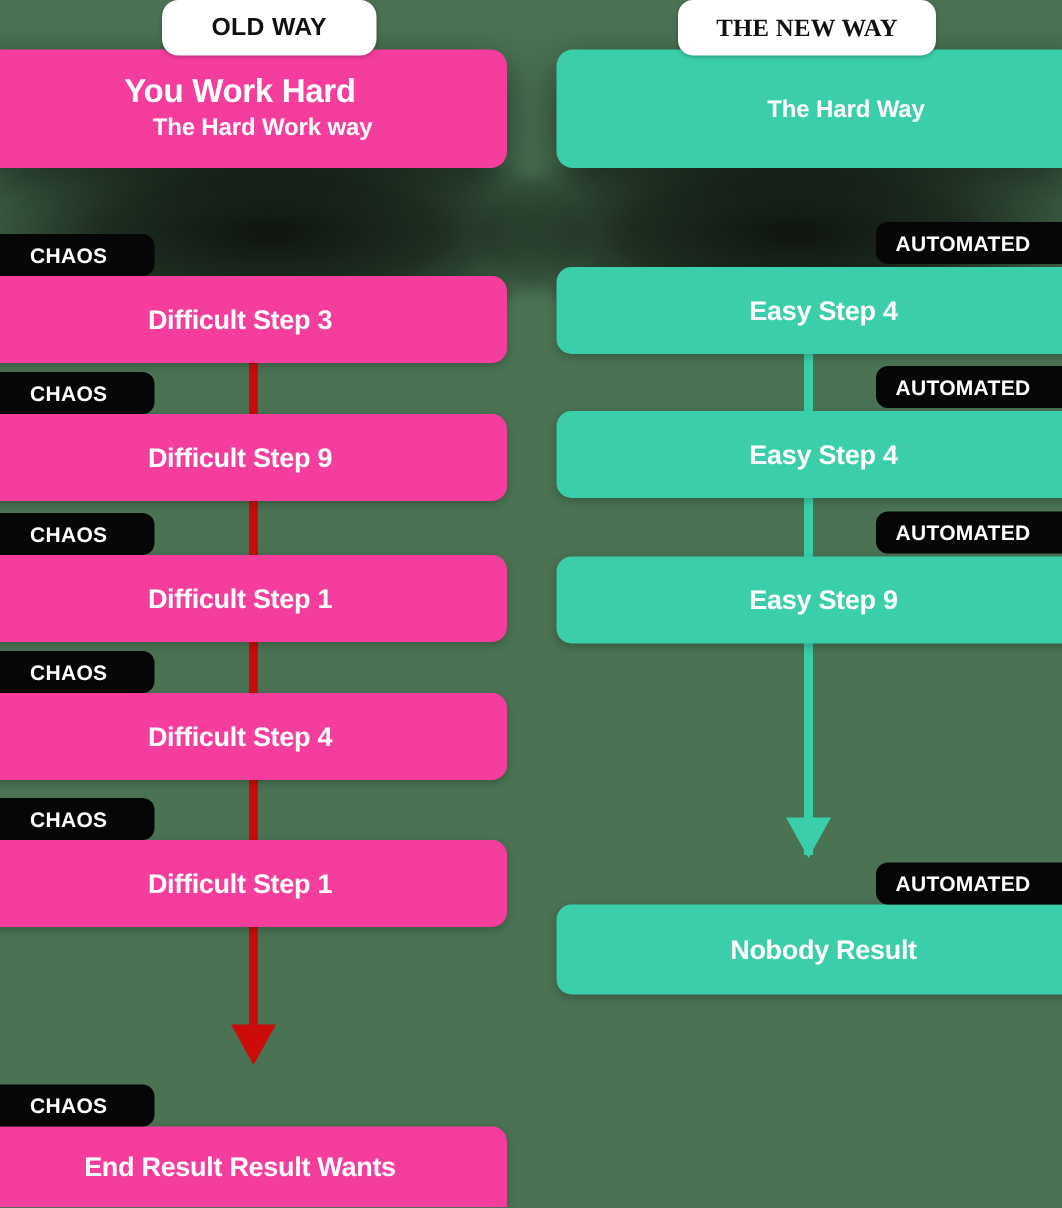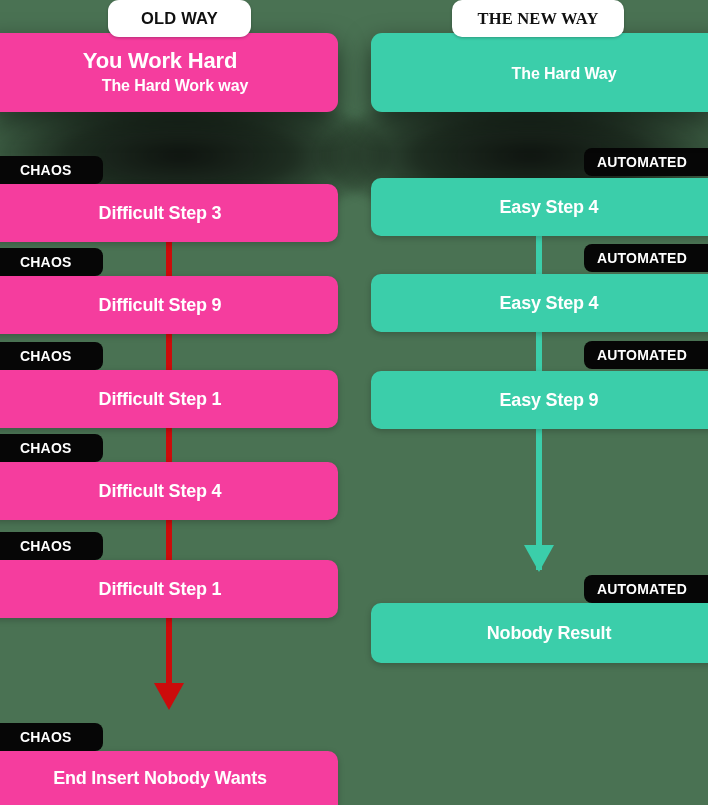--- a/index.html
+++ b/index.html
@@ -214,21 +214,21 @@
     <span>CHAOS</span>
   </div>
   <div class="step step-left step-tall" style="top:560px;">
     <span>Difficult Step 1</span>
   </div>
 
   <div class="badge badge-chaos" style="top:723px;">
     <span>CHAOS</span>
   </div>
   <div class="step step-left" style="top:751px; height:54px; border-bottom-left-radius:0; border-bottom-right-radius:0;">
-    <span>End Insert Nobody Wants</span>
+    <span>End Result Result Wants</span>
   </div>
 
   <div class="line line-teal" style="top:180px; height:390px;"></div>
   <div class="arrow arrow-teal" style="top:545px;"></div>
 
   <div class="tab tab-new">
     <span>THE NEW WAY</span>
   </div>
 
   <div class="header-card header-right">

